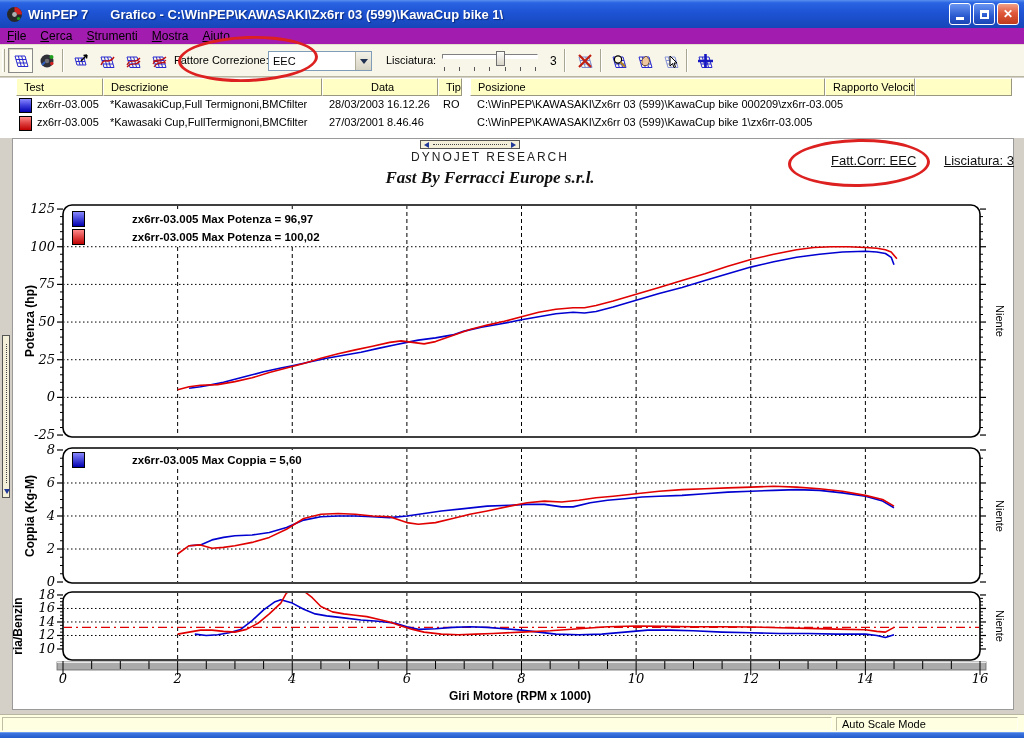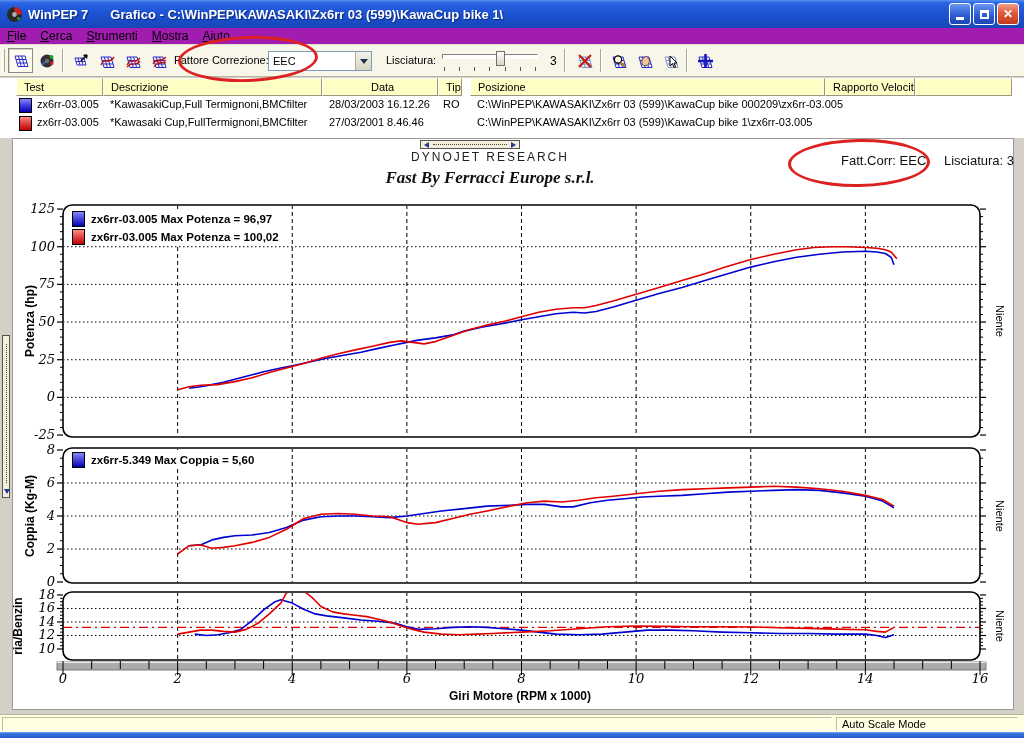--- a/index.html
+++ b/index.html
@@ -79,39 +79,39 @@
   .hsplit .tri-l { position:absolute; left:3px; top:1px; width:0; height:0;
     border-top:3px solid transparent; border-bottom:3px solid transparent; border-right:5px solid #203898; }
   .hsplit .tri-r { position:absolute; right:3px; top:1px; width:0; height:0;
     border-top:3px solid transparent; border-bottom:3px solid transparent; border-left:5px solid #203898; }
 
   .chartheader-brand { position:absolute; top:150px; left:240px; width:500px; text-align:center;
     font-size:12px; letter-spacing:2px; color:#222; }
   .chartheader-shop { position:absolute; top:168px; left:240px; width:500px; text-align:center;
     font-family:"Liberation Serif",serif; font-style:italic; font-weight:bold; font-size:17px; color:#101010; }
   .corrline { position:absolute; top:153px; right:10px; font-size:13px; color:#101010; white-space:nowrap; }
-  .corrline span { margin-left:14px; }
+  .corrline span { margin-left:24px;text-decoration:underline; }
 
   svg.chartsvg { position:absolute; left:12px; top:138px; }
 
   .ytick { position:absolute; left:7px; width:48px; text-align:right;
     font-family:"DejaVu Serif",serif; font-style:italic; font-size:13px; color:#000; }
   .xtick { position:absolute; width:30px; text-align:center;
     font-family:"DejaVu Serif",serif; font-style:italic; font-size:13px; color:#000; }
   .axislabel { position:absolute; font-size:12px; font-weight:bold; white-space:nowrap; }
   .rot270 { transform:translate(-50%,-50%) rotate(-90deg); }
   .rot90 { transform:translate(-50%,-50%) rotate(90deg); font-weight:normal; font-size:11px; }
   .xlabel { position:absolute; top:689px; left:240px; width:560px; text-align:center; font-size:12px; font-weight:bold; }
 
   .legend { position:absolute; z-index:4; }
   .lrow { position:relative; height:18px; background:#fff; padding:0 4px 0 0; white-space:nowrap; }
   .lswatch { display:inline-block; vertical-align:middle; width:13px; height:16px; border:1px solid #000; margin-right:6px; }
   .lswatch.blue { background:linear-gradient(180deg,#8888ff,#0000b0); }
   .lswatch.red { background:linear-gradient(180deg,#ff8888,#c00000); }
-  .ltext { display:inline-block; vertical-align:middle; font-size:11.5px; font-weight:bold; }
+  .ltext { display:inline-block; vertical-align:middle; font-size:11.5px; font-weight:bold;margin-left:41px; }
 
   
   .statusbar { position:absolute; left:0; top:714px; width:1024px; height:18px; background:#FFFFE1;
     border-top:1px solid #B8B5A0; }
   .scell { position:absolute; top:2px; height:14px; border:1px solid; border-color:#c0bda4 #fffef2 #fffef2 #c0bda4; font-size:11px; padding:0 5px; }
   .bluestrip { position:absolute; left:0; top:732px; width:1024px; height:6px;
     background:linear-gradient(180deg,#3f77e0,#225ccc); border-top:1px solid #6f9cf0; }
 </style>
 </head>
 <body>
@@ -527,21 +527,21 @@
   <div class="axislabel rot90" style="left:1000px; top:321px">Niente</div>
   <div class="axislabel rot90" style="left:1000px; top:516px">Niente</div>
   <div class="axislabel rot90" style="left:1000px; top:626px">Niente</div>
   <div class="xlabel">Giri Motore (RPM x 1000)</div>
 
   <div class="legend" style="left:72px; top:209px">
     <div class="lrow"><span class="lswatch blue"></span><span class="ltext">zx6rr-03.005 Max Potenza = 96,97</span></div>
     <div class="lrow"><span class="lswatch red"></span><span class="ltext">zx6rr-03.005 Max Potenza = 100,02</span></div>
   </div>
   <div class="legend" style="left:72px; top:450px">
-    <div class="lrow"><span class="lswatch blue"></span><span class="ltext">zx6rr-5.349 Max Coppia = 5,60</span></div>
+    <div class="lrow"><span class="lswatch blue"></span><span class="ltext">zx6rr-03.005 Max Coppia = 5,60</span></div>
   </div>
 
   <div class="statusbar">
     <div class="scell" style="left:2px; width:830px"></div>
     <div class="scell" style="left:836px; width:182px">Auto Scale Mode</div>
   </div>
   <div class="bluestrip"></div>
 
 <div class="ytick" style="top: 201.068px;">125</div>
     <div class="ytick" style="top: 238.73px;">100</div>

